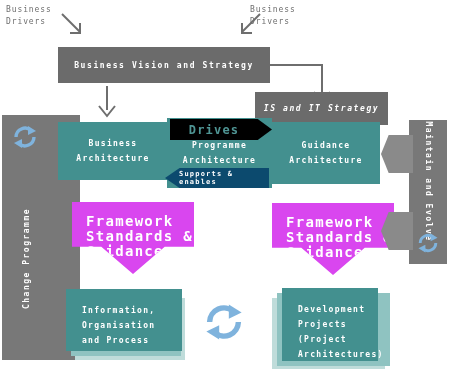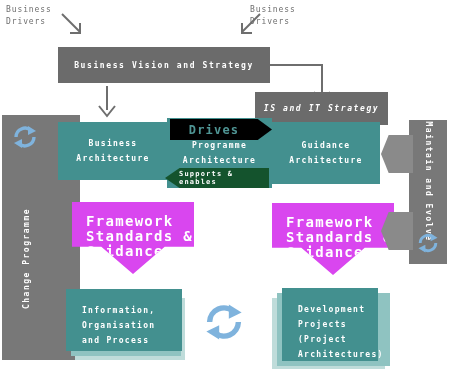--- a/index.html
+++ b/index.html
@@ -101,21 +101,21 @@
     letter-spacing: 1.2px;
     font-weight: bold;
     display: flex;
     align-items: center;
     justify-content: center;
     padding-right: 14px;
     box-sizing: border-box;
     clip-path: polygon(0% 0%, 86% 0%, 100% 50%, 86% 100%, 0% 100%);
   }
   .chev-left {
-    background: #14532d;
+    background: #0c4a6e;
     color: #ffffff;
     font-size: 7px;
     letter-spacing: 1.2px;
     font-weight: bold;
     display: flex;
     align-items: center;
     justify-content: center;
     padding-left: 14px;
     box-sizing: border-box;
     clip-path: polygon(14% 0%, 100% 0%, 100% 100%, 14% 100%, 0% 50%);

